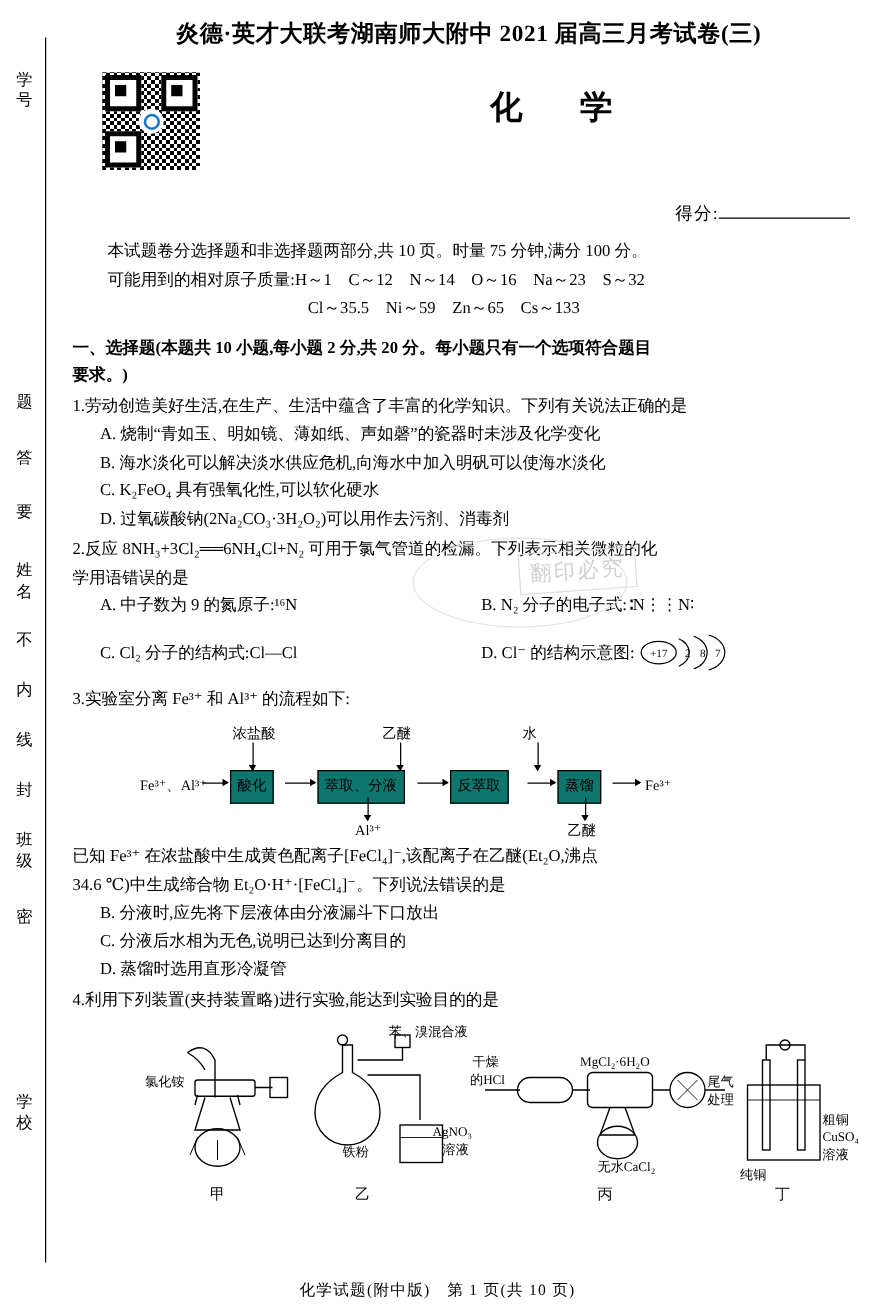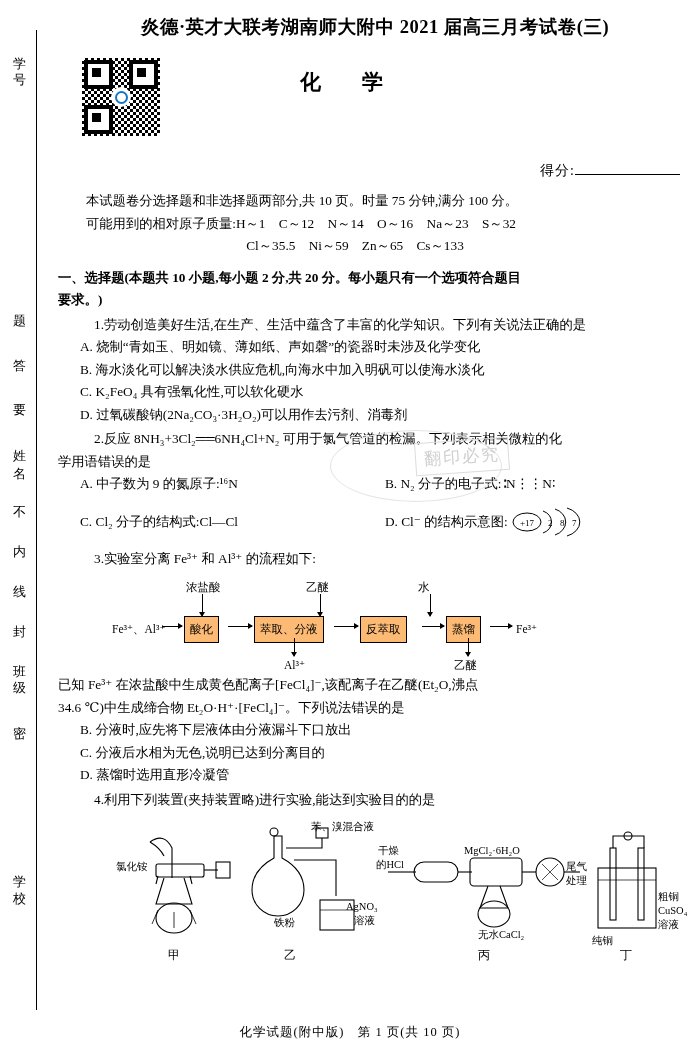--- a/index.html
+++ b/index.html
@@ -24,22 +24,22 @@
     background:#fff;padding:4px 0;white-space:nowrap;
   }
 
   
   .title{
     position:absolute;left:60px;top:14px;width:630px;text-align:center;
     font-size:18.5px;font-weight:bold;letter-spacing:0.5px;
     font-family:"Liberation Serif","DejaVu Serif",serif;
   }
   .subject{
-    position:absolute;left:300px;top:68px;width:200px;text-align:left;
-    font-size:21px;font-weight:bold;letter-spacing:10px;
+    position:absolute;left:300px;top:68px;width:200px;text-align:right;
+    font-size:26px;font-weight:bold;letter-spacing:10px;
   }
   
   .qr{
     position:absolute;left:82px;top:58px;width:78px;height:78px;
     background:
       repeating-linear-gradient(90deg,#000 0 3px,#fff 3px 6px),
       repeating-linear-gradient(0deg,#000 0 3px,#fff 3px 6px);
     background-blend-mode:difference;
   }
   .qr-inner{
@@ -59,41 +59,41 @@
   }
   .score .rule{display:inline-block;width:105px;border-bottom:1px solid #000;height:14px;}
 
   
   .body{position:absolute;left:58px;top:190px;width:630px;font-size:13.3px;line-height:1.62;}
   .p{margin:0 0 1px 0;}
   .indent{text-indent:28px;}
   .bold{font-weight:bold;}
   .sec-title{font-weight:bold;margin-top:8px;}
   .opt{margin-left:22px;}
-  .q{margin-top:3px;margin-left:36px;}
+  .q{margin-top:3px;}
 
   .row-2cols{display:flex;}
   .row-2cols > div:first-child{width:305px;}
 
   
   .watermark{
     position:absolute;left:415px;top:440px;font-size:17px;color:#cfcfcf;
     border:1px solid #dcdcdc;padding:4px 8px;letter-spacing:2px;
     transform:rotate(-4deg);
   }
   .watermark-circle{
     position:absolute;left:330px;top:430px;width:170px;height:70px;
     border:1px solid #e4e4e4;border-radius:50%;
   }
 
   
   .flow{position:relative;height:96px;margin:6px 0 2px 0;}
   .fbox{
     position:absolute;border:1px solid #000;font-size:11.5px;text-align:center;
-    padding:3px 5px;background:#fdba74;white-space:nowrap;
+    padding:3px 5px;background:#0f766e;white-space:nowrap;
   }
   .ftxt{position:absolute;font-size:11.5px;white-space:nowrap;}
   .harrow{position:absolute;height:1px;background:#000;}
   .harrow::after{
     content:"";position:absolute;right:-1px;top:-3px;
     border-left:5px solid #000;border-top:3.2px solid transparent;border-bottom:3.2px solid transparent;
   }
   .varrow{position:absolute;width:1px;background:#000;}
   .varrow::after{
     content:"";position:absolute;left:-3px;bottom:-1px;

